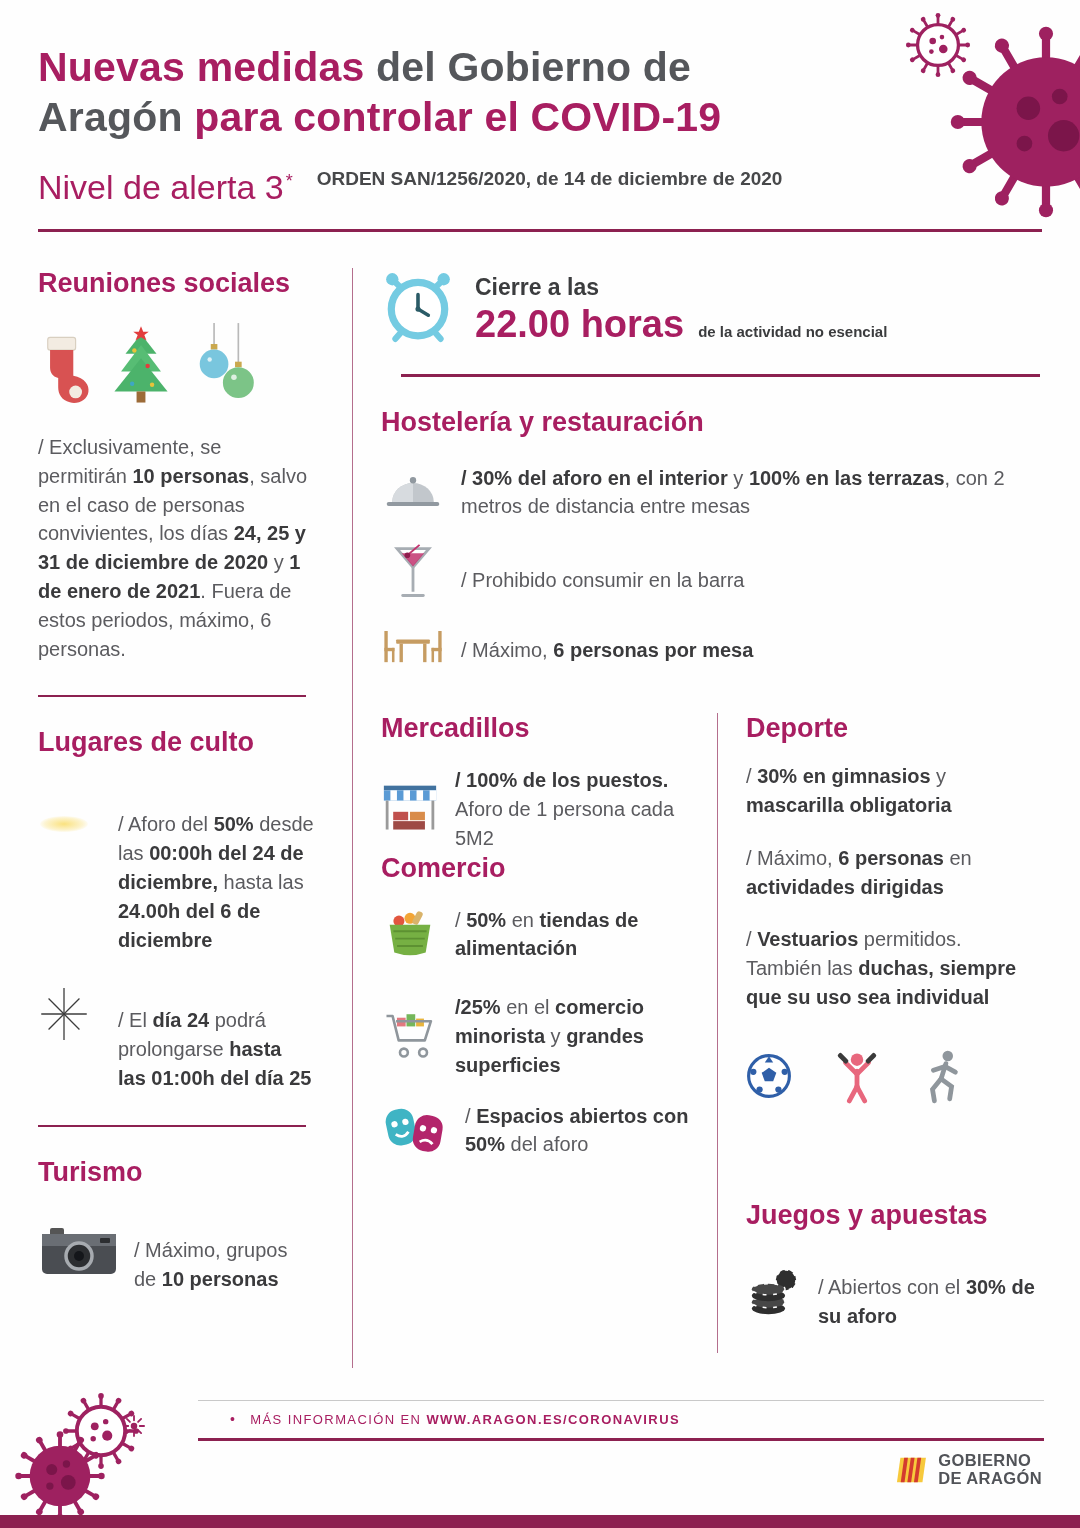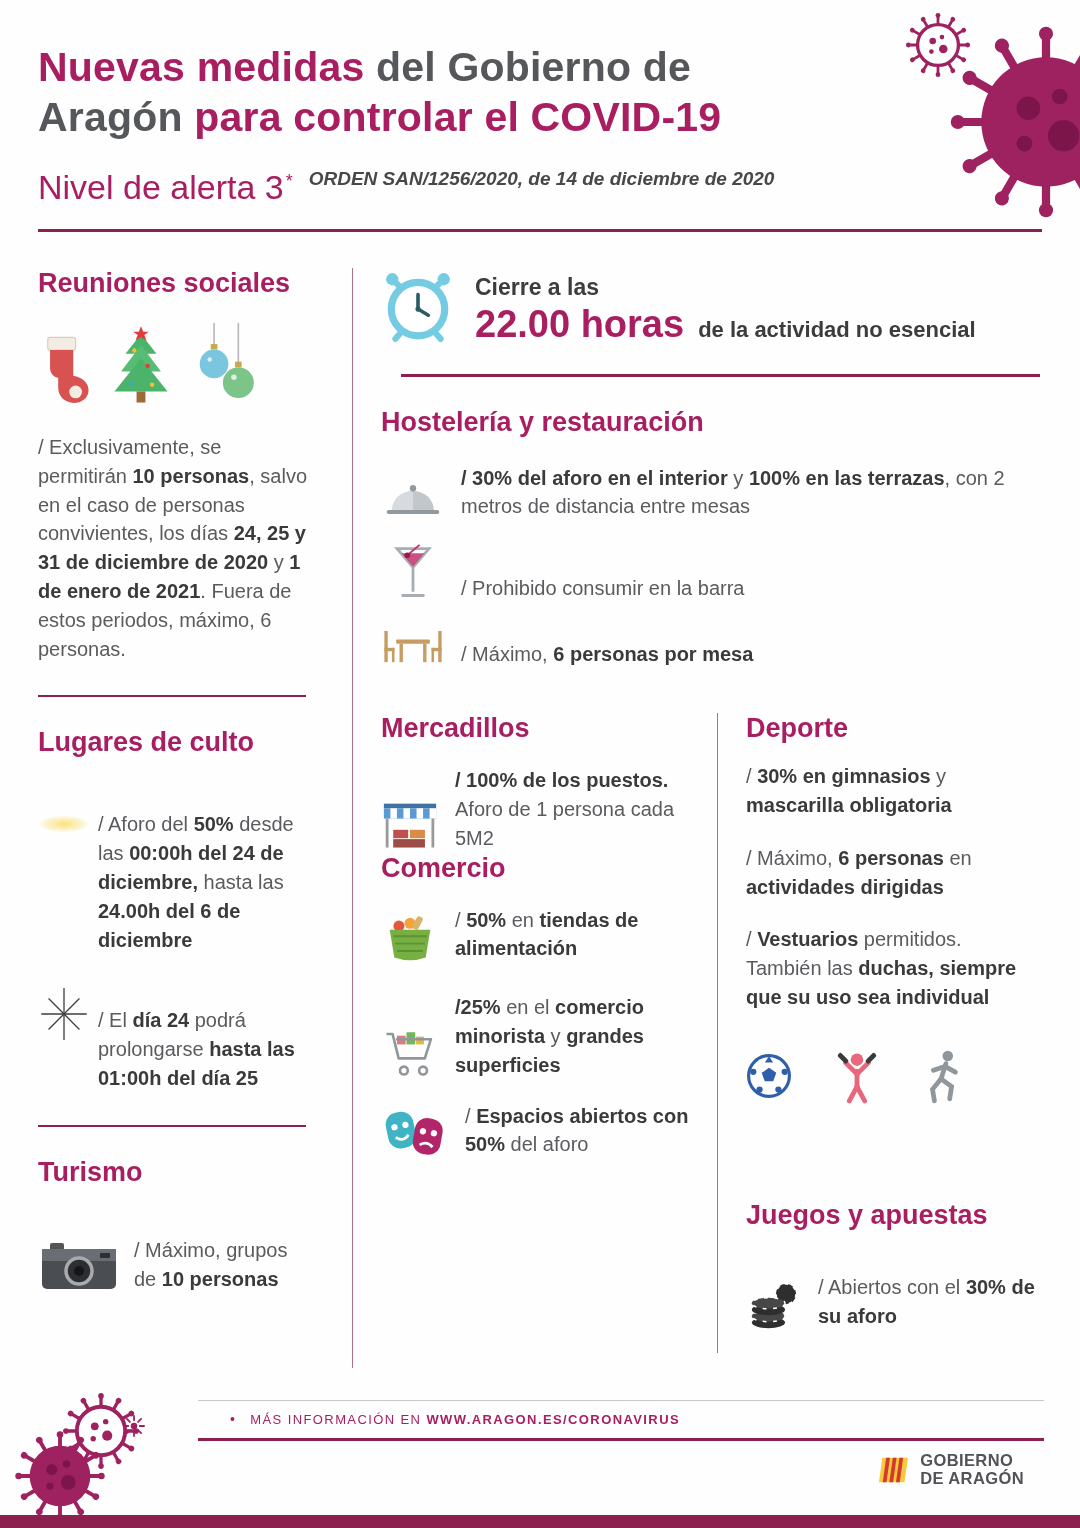--- a/index.html
+++ b/index.html
@@ -9,67 +9,67 @@
   .deco{position:absolute}
 
   
   header{padding:42px 38px 0 38px;position:relative;z-index:2}
   .title-line{font-size:41px;line-height:1.22;font-weight:bold;letter-spacing:.2px}
   .title-line .accent{color:#a81e61}
   .title-line .plain{color:#55575b}
   .alert-row{margin-top:26px;display:flex;align-items:flex-start}
   .alert{font-size:34px;color:#a81e61;font-weight:normal}
   .alert sup{font-size:18px;margin-left:2px}
-  .order{font-size:19px;font-style:italic;font-weight:bold;color:#47484a;margin-left:16px}
+  .order{font-size:19px;font-weight:bold;color:#47484a;margin-left:24px}
   .header-rule{height:3px;background:#8c2150;margin-top:22px}
 
   
   .main{display:flex;margin-top:36px;position:relative;z-index:1}
   .col-left{width:352px;flex:none;padding:0 38px;}
   .col-right{flex:1;border-left:1.5px solid rgba(140,33,80,.65);padding:0 40px 0 28px;min-height:1100px}
 
   h2{font-size:27px;font-weight:bold;color:#a81e61}
   p,.rich{font-size:20px;line-height:1.44;color:#5b5b5f}
   .b{font-weight:bold;color:#3a3a3c}
 
   .xmas-row{display:flex;align-items:flex-end;gap:20px;margin-top:24px}
   .col-left .rich{margin-top:26px;max-width:278px}
   .lrule{height:2px;background:#8c2150;width:268px;margin:32px 0 30px}
-  .culto-item{display:flex;gap:8px;margin-top:26px}
+  .culto-item{display:flex;gap:28px;margin-top:26px}
   .culto-icon{width:52px;flex:none;display:flex;justify-content:center;align-items:flex-start;padding-top:6px}
   .glow{width:48px;height:16px;margin-top:26px;border-radius:50%;
         background:radial-gradient(ellipse at center,rgba(250,224,120,.95) 0%,rgba(250,224,120,.35) 55%,rgba(250,224,120,0) 75%)}
-  .icon-item{display:flex;gap:16px;align-items:flex-end;margin-top:22px}
+  .icon-item{display:flex;gap:16px;align-items:center;margin-top:22px}
   .icon-cell{width:64px;flex:none;display:flex;justify-content:center}
 
   
   .closure{display:flex;gap:20px;align-items:flex-start;margin-top:2px}
   .closure-text{padding-top:4px}
   .closure-intro{font-size:23px;font-weight:bold;color:#3b3c3e}
   .closure-main{display:flex;align-items:baseline;margin-top:2px}
   .closure-time{font-size:38px;font-weight:bold;color:#a81e61}
-  .closure-scope{font-size:22px;font-weight:bold;color:#3b3c3e;margin-left:14px}
+  .closure-scope{font-size:15px;font-weight:bold;color:#3b3c3e;margin-left:14px}
   .rrule{height:2.5px;background:#8c2150;margin:28px 0 30px 20px}
 
   .two-cols{display:flex;margin-top:44px}
   .mid-col{width:336px;flex:none;padding-right:18px}
   .sport-col{flex:1;border-left:1.5px solid rgba(140,33,80,.65);padding-left:28px;min-height:640px}
   .mid-col h2.spaced{}
   .mid-col h2.spaced-lg{margin-top:78px}
   .sport-col .rich{margin-top:20px;max-width:300px}
   .sport-icons{display:flex;align-items:center;gap:42px;margin-top:36px}
   .sport-col h2.spaced-lg{margin-top:96px}
 
   
   .info-band{position:absolute;left:198px;right:36px;top:1400px;
              border-top:1.5px solid #c9c9c9;border-bottom:3px solid #8c2150;
              padding:10px 0 11px 32px;font-size:13px;letter-spacing:1.4px;color:#a81e61;z-index:2}
   .info-band .bullet{margin-right:14px;font-size:14px}
   .info-band .url{font-weight:bold}
-  .logo{position:absolute;right:56px;top:1452px;display:flex;align-items:center;gap:9px;z-index:2}
+  .logo{position:absolute;right:38px;top:1452px;display:flex;align-items:center;gap:9px;z-index:2}
   .logo-text{font-size:16.5px;font-weight:bold;color:#515358;line-height:1.08;letter-spacing:.4px}
   .bottom-bar{position:absolute;left:0;right:0;bottom:0;height:13px;background:#8c2150;z-index:3}
 </style>
 </head>
 <body>
 
 <div class="page">
 
   <svg width="0" height="0" style="position:absolute">
     <defs>

